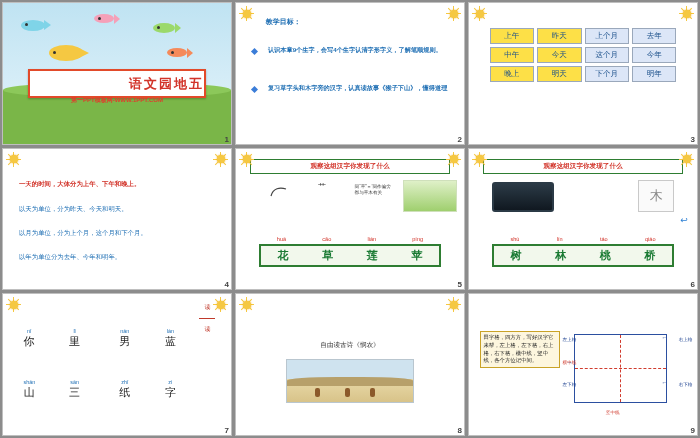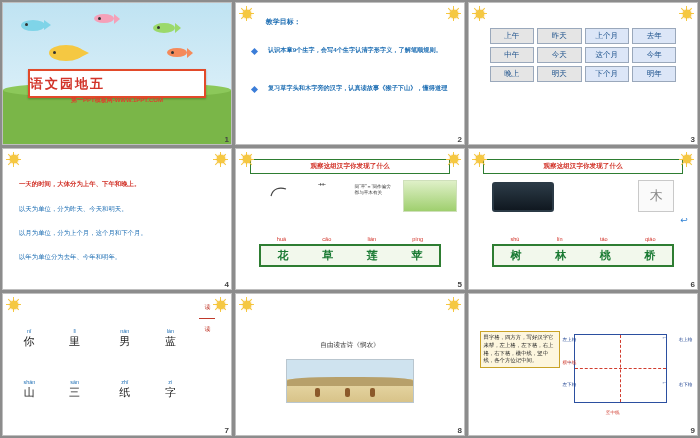--- a/index.html
+++ b/index.html
@@ -75,21 +75,21 @@
     position:absolute;right:-6px;top:50%;
     width:0;height:0;border-top:5px solid transparent;border-bottom:5px solid transparent;
     transform:translateY(-50%);
   }
   .s1 .fish .eye{
     position:absolute;left:4px;top:30%;width:3px;height:3px;border-radius:50%;background:#333;
   }
   .s1 .titlebar{
     position:absolute;left:11%;right:11%;top:47%;
     background:#ffffff;border:2px solid #e24a2a;
-    text-align:left;padding:3px 0;
+    text-align:right;padding:3px 0;
     box-shadow:0 1px 2px rgba(0,0,0,.25);
   }
   .s1 .titletext{
     color:#d2342a;font-size:13px;font-weight:bold;letter-spacing:2px;
     font-family:"DejaVu Sans",sans-serif;
   }
   .s1 .sub{
     position:absolute;left:0;right:0;top:66%;
     text-align:center;color:#e23b2c;font-size:6px;font-weight:bold;
   }
@@ -117,21 +117,21 @@
     gap:3px;
   }
   .wcell{
     border:1px solid #9aa8bb;
     text-align:center;
     font-size:7.5px;color:#1a4f8a;
     font-family:"DejaVu Sans",sans-serif;
     padding:2px 0;
     background:#ffffff;
   }
-  .wcell.pink{background:#e5e5e5;font-family:Liberation Mono, monospace;}
+  .wcell.pink{background:#fde047;font-family:Liberation Mono, monospace;}
   .wcell.blue{background:#dce6f7;}
 
   
   .s4line{
     position:absolute;left:7%;right:5%;
     font-size:6.4px;line-height:1.4;
   }
 
   
   .qhdr{

